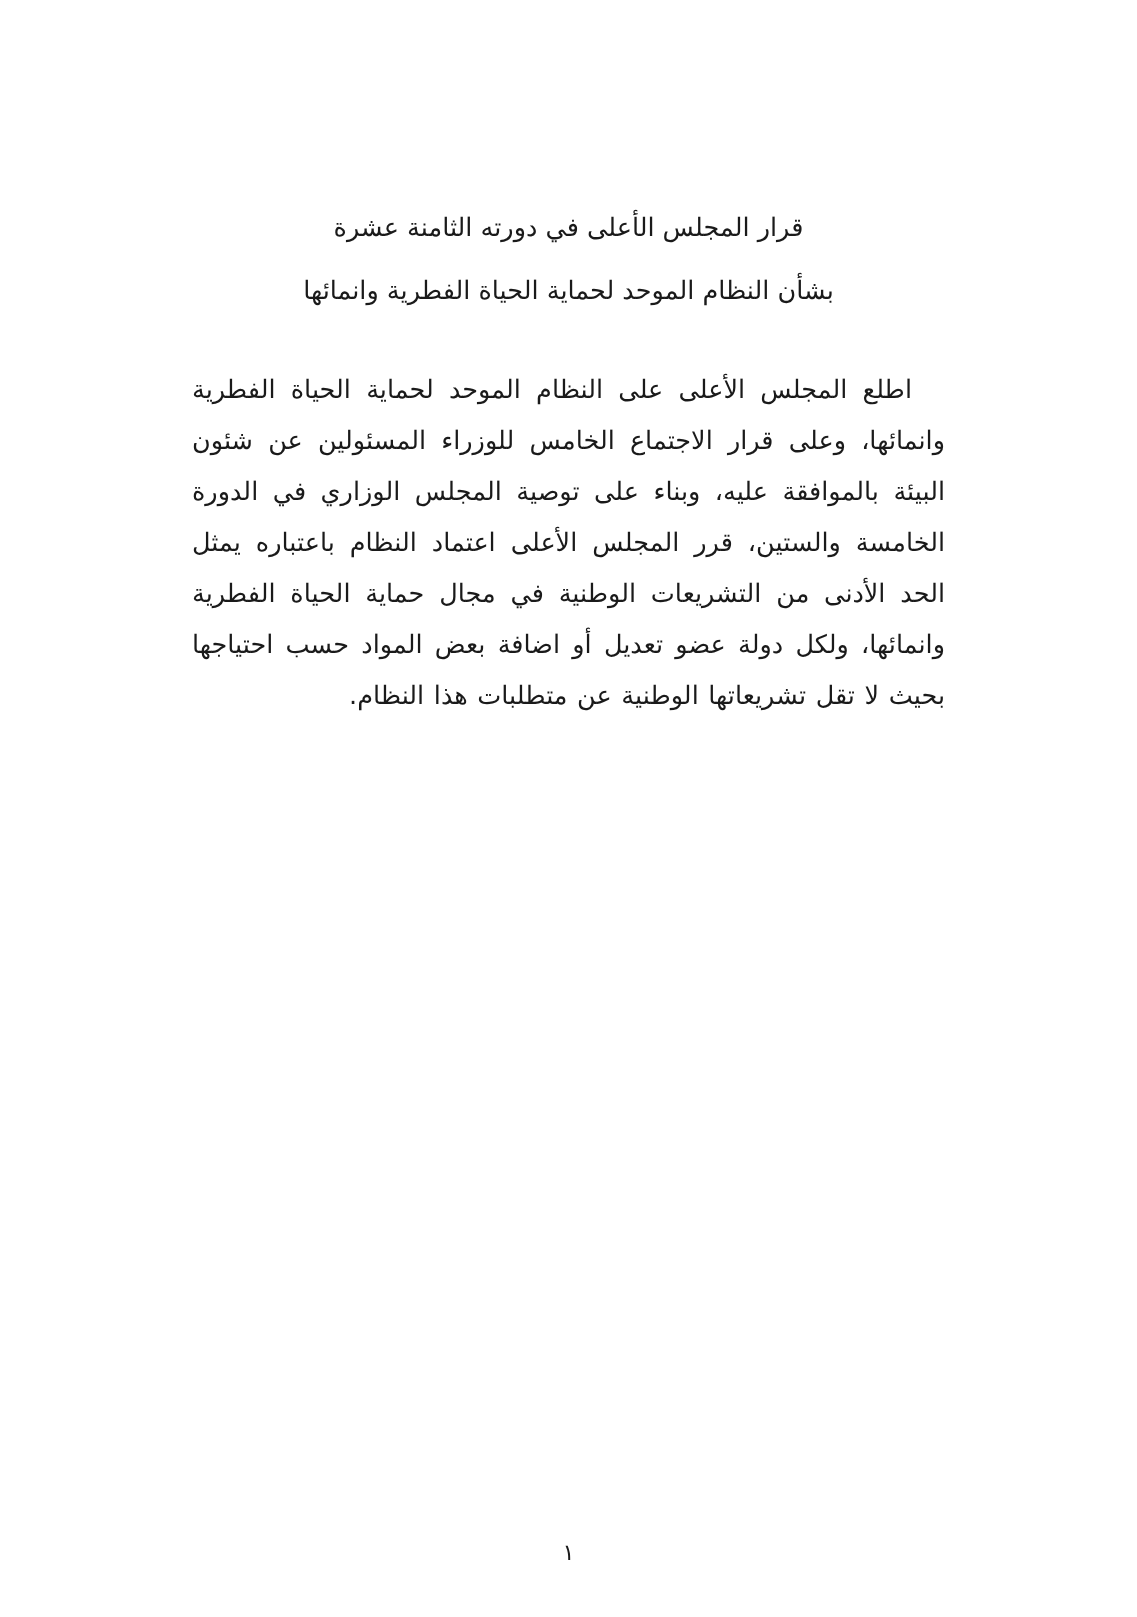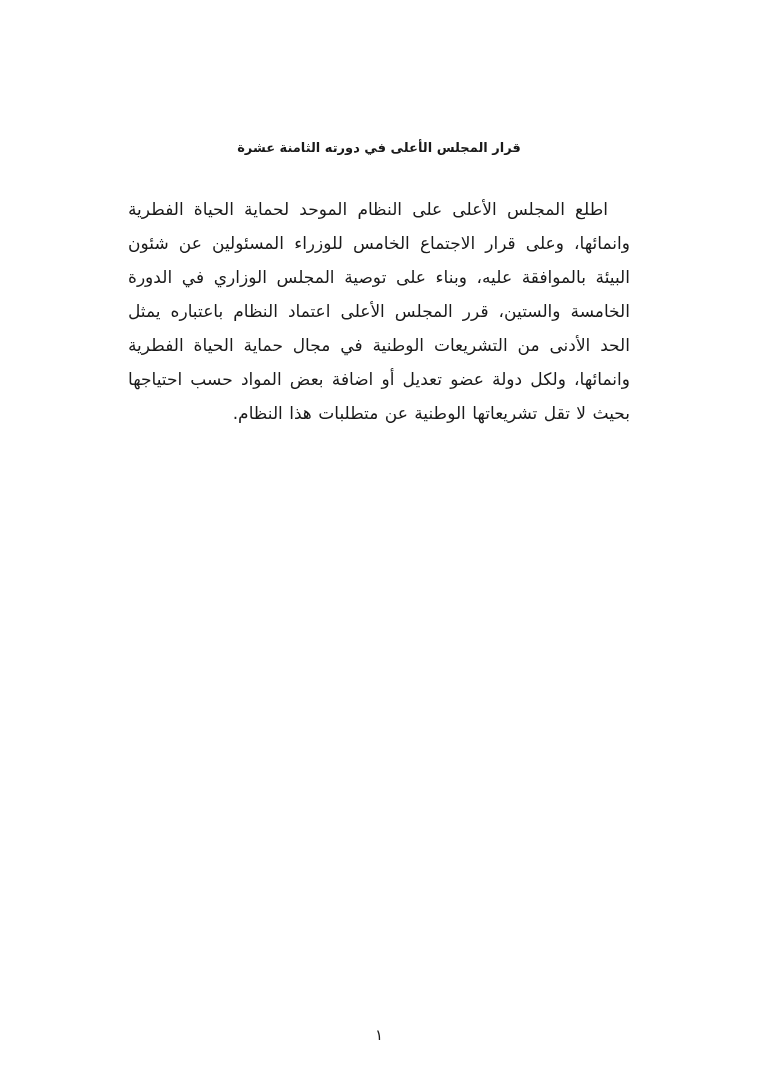--- a/index.html
+++ b/index.html
@@ -18,22 +18,22 @@
   .page {
     position: absolute;
     inset: 0;
     background: #ffffff;
     box-sizing: border-box;
     padding: 132px 128px 0 128px;
     direction: rtl;
   }
   .title {
     text-align: center;
-    font-weight: bold;
-    font-size: 13px;
+    font-weight: normal;
+    font-size: 17px;
     line-height: 2.45;
     letter-spacing: 0.2px;
     margin-bottom: 28px;
   }
   .title .line {
     white-space: nowrap;
   }
   .body-text {
     font-size: 17px;
     line-height: 2.0;
@@ -53,19 +53,20 @@
     color: #1a1a1a;
   }
 </style>
 </head>
 <body>
 
 <div class="page">
 
   <div class="title">
     <div class="line">قرار المجلس الأعلى  في دورته الثامنة عشرة</div>
+    <div class="line">بشأن النظام الموحد لحماية الحياة الفطرية وانمائها</div>
   </div>
 
   <p class="body-text">اطلع المجلس الأعلى على النظام الموحد لحماية الحياة الفطرية  وانمائها، وعلى قرار الاجتماع الخامس للوزراء المسئولين عن شئون البيئة بالموافقة عليه، وبناء على توصية المجلس الوزاري في الدورة  الخامسة والستين، قرر المجلس الأعلى اعتماد النظام باعتباره يمثل الحد الأدنى من التشريعات الوطنية في مجال حماية الحياة الفطرية وانمائها، ولكل دولة عضو تعديل أو اضافة بعض المواد حسب احتياجها بحيث لا تقل تشريعاتها الوطنية عن متطلبات هذا النظام.</p>
 
   <div class="page-number">١</div>
 
 </div>
 
 </body></html>

